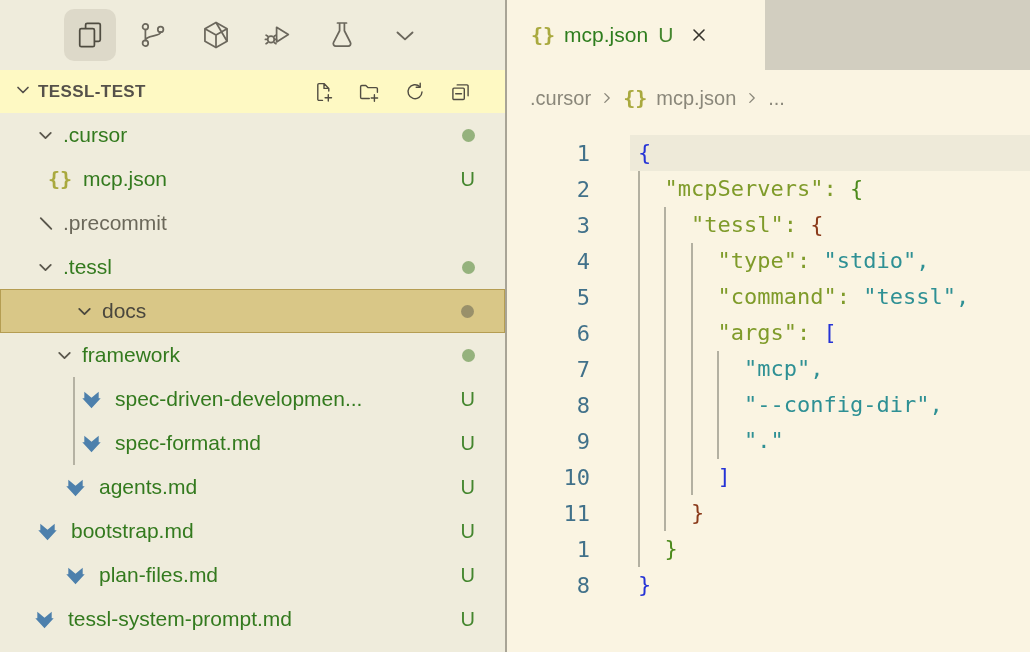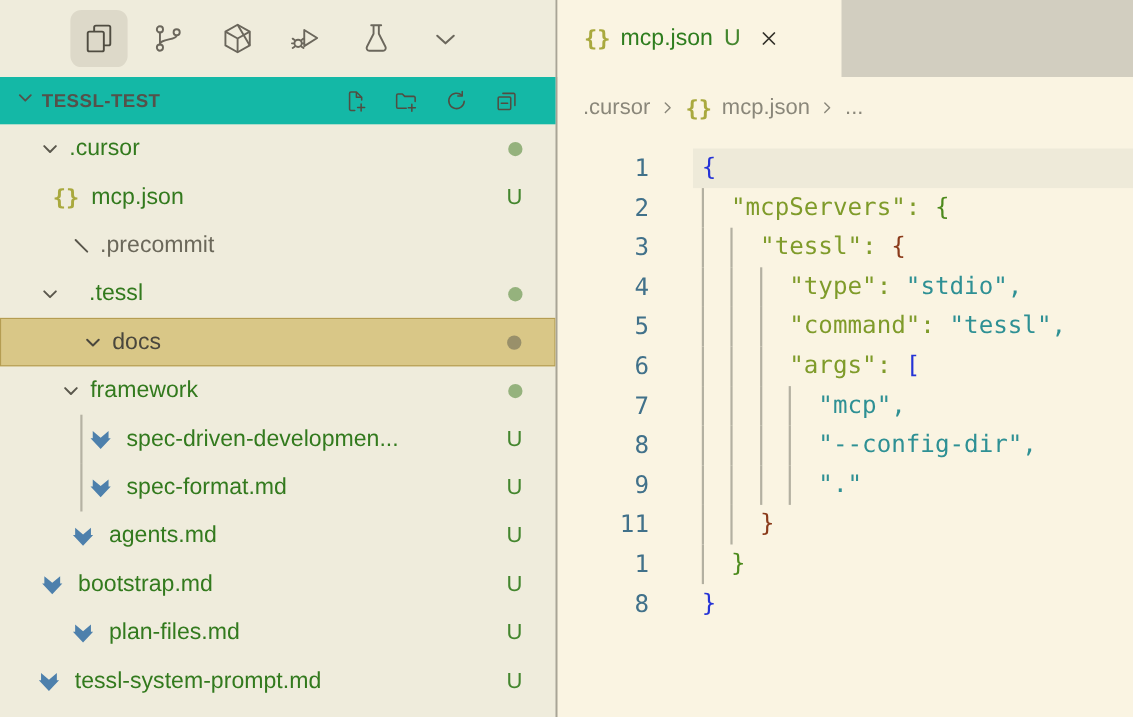--- a/index.html
+++ b/index.html
@@ -9,21 +9,21 @@
 
   
   .sidebar{width:507px;min-width:507px;background:#efecdc;
            border-right:2px solid #a8a496;display:flex;flex-direction:column;}
   .activity{height:70px;display:flex;align-items:center;padding-left:64px;gap:11px;}
   .act-item{width:52px;height:52px;display:flex;align-items:center;justify-content:center;
             border-radius:10px;color:#6b675c;cursor:pointer;}
   .act-item.active{background:#ddd9c9;color:#4f4c41;}
   .act-item svg{display:block;}
 
-  .exp-header{height:43px;background:#14b8a6;display:flex;align-items:center;
+  .exp-header{height:43px;background:#fef9c3;display:flex;align-items:center;
               padding:0 32px 0 14px;color:#55514a;}
   .exp-title{font-size:17px;font-weight:bold;letter-spacing:.4px;margin-left:6px;color:#55514a;}
   .exp-tools{margin-left:auto;display:flex;gap:21px;color:#514d42;}
   .tool-btn{width:25px;height:25px;display:flex;align-items:center;justify-content:center;cursor:pointer;}
 
   .tree{flex:1;font-size:21px;overflow:hidden;}
   .tree-row{height:44px;display:flex;align-items:center;position:relative;
             padding-right:30px;color:#337a1e;cursor:pointer;}
   .tree-row.gray{color:#6b685a;}
   .tree-row.selected{background:#d9c787;border:1px solid #b59d52;color:#4a473d;}
@@ -177,29 +177,29 @@
         </div>
         <div class="tree-row green" style="padding-left: 48px;">
           <span class="ficon">
             <span class="braces">{}</span>
           </span>
           <span class="t-label">mcp.json</span>
           <span class="badge">
             <span class="ubadge">U</span>
           </span>
         </div>
-        <div class="tree-row gray" style="padding-left: 36px; margin-left: 28px;">
+        <div class="tree-row gray" style="padding-left: 36px;">
           <span class="twisty">
             <svg width="19" height="19" viewBox="0 0 18 18" fill="none" stroke="currentColor" stroke-width="1.7" stroke-linecap="round" stroke-linejoin="round">
               <path d="M6.5 4 L11.5 9 L16.5 14" transform="translate(-2,0)"></path>
             </svg>
           </span>
           <span class="t-label">.precommit</span>
         </div>
-        <div class="tree-row green" style="padding-left: 36px; gap: 18px;">
+        <div class="tree-row green" style="padding-left: 36px;">
           <span class="twisty">
             <svg width="19" height="19" viewBox="0 0 18 18" fill="none" stroke="currentColor" stroke-width="1.7" stroke-linecap="round" stroke-linejoin="round">
               <path d="M4 6.5 L9 11.5 L14 6.5"></path>
             </svg>
           </span>
           <span class="t-label">.tessl</span>
           <span class="badge">
             <span class="dot"></span>
           </span>
         </div>
@@ -363,20 +363,24 @@
         </div>
         <div class="code-line">
           <span class="ln">8</span>
           <span class="ct"><span class="gd" style="left: calc(0ch + 8px);"></span><span class="gd" style="left: calc(2ch + 8px);"></span><span class="gd" style="left: calc(4ch + 8px);"></span><span class="gd" style="left: calc(6ch + 8px);"></span><span>        </span><span class="c-str">"--config-dir"</span><span class="c-pn2">,</span></span>
         </div>
         <div class="code-line">
           <span class="ln">9</span>
           <span class="ct"><span class="gd" style="left: calc(0ch + 8px);"></span><span class="gd" style="left: calc(2ch + 8px);"></span><span class="gd" style="left: calc(4ch + 8px);"></span><span class="gd" style="left: calc(6ch + 8px);"></span><span>        </span><span class="c-str">"."</span></span>
         </div>
         <div class="code-line">
+          <span class="ln">10</span>
+          <span class="ct"><span class="gd" style="left: calc(0ch + 8px);"></span><span class="gd" style="left: calc(2ch + 8px);"></span><span class="gd" style="left: calc(4ch + 8px);"></span><span>      </span><span class="c-b1">]</span></span>
+        </div>
+        <div class="code-line">
           <span class="ln">11</span>
           <span class="ct"><span class="gd" style="left: calc(0ch + 8px);"></span><span class="gd" style="left: calc(2ch + 8px);"></span><span>    </span><span class="c-b3">}</span></span>
         </div>
         <div class="code-line">
           <span class="ln">1</span>
           <span class="ct"><span class="gd" style="left: calc(0ch + 8px);"></span><span>  </span><span class="c-b2">}</span></span>
         </div>
         <div class="code-line">
           <span class="ln">8</span>
           <span class="ct"><span></span><span class="c-b1">}</span></span>

